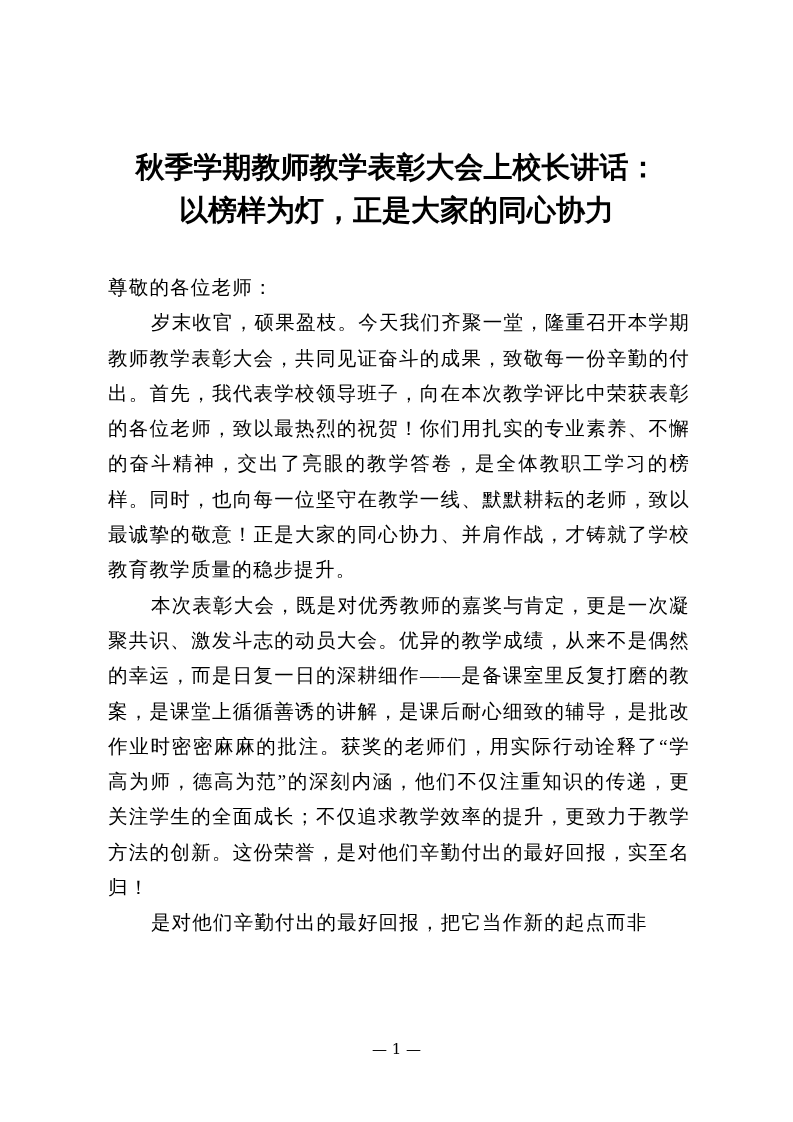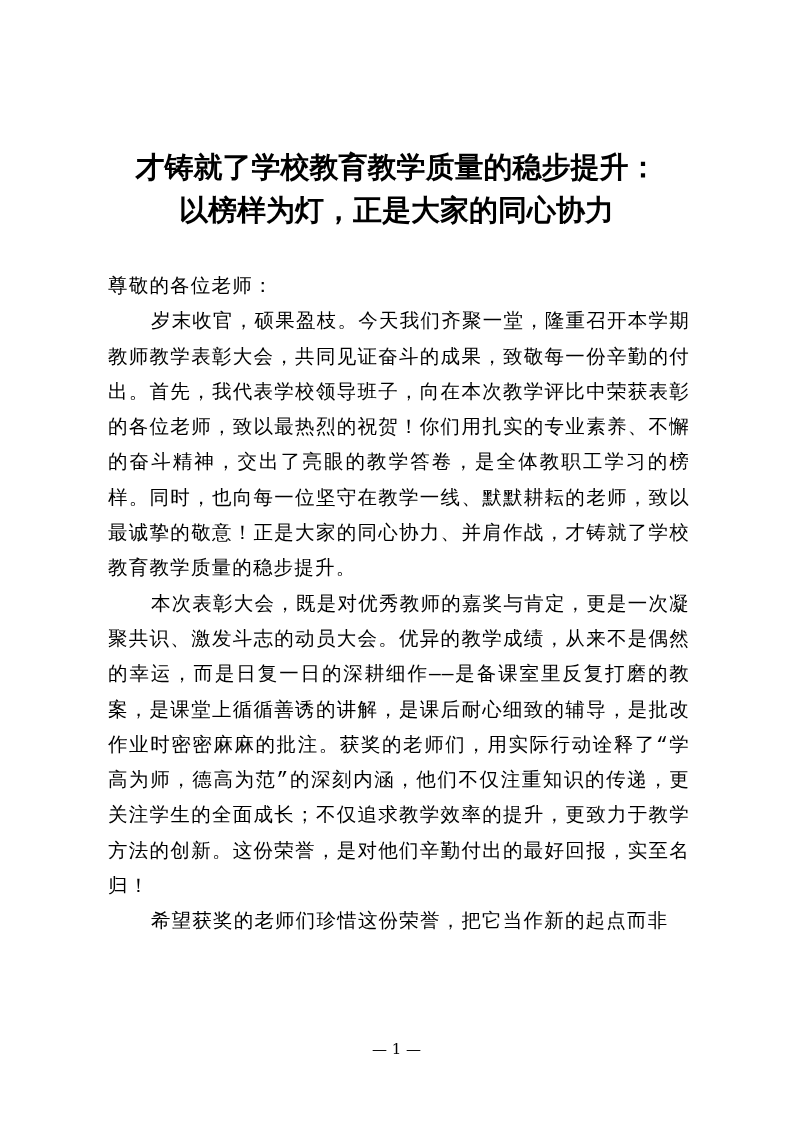--- a/index.html
+++ b/index.html
@@ -32,21 +32,21 @@
       font-size: 29px;
       line-height: 43px;
       letter-spacing: 0px;
     }
     .title .line { display: block; white-space: nowrap; }
     .body {
       position: absolute;
       left: 108px;
       top: 270px;
       width: 582px;
-      font-family: Liberation Mono, monospace;
+      font-family: Liberation Serif, serif;
       font-size: 19.5px;
       line-height: 35.3px;
       text-align: justify;
       text-align-last: left;
       letter-spacing: 1.2px;
     }
     .body p {
       margin: 0;
       padding: 0;
     }
@@ -62,26 +62,26 @@
       font-size: 15px;
       color: #000;
     }
   </style>
 </head>
 <body>
 
 <div class="page">
 
   <div class="title">
-    <span class="line">才铸就了学校教育教学质量的稳步提升：</span>
+    <span class="line">秋季学期教师教学表彰大会上校长讲话：</span>
     <span class="line">以榜样为灯，正是大家的同心协力</span>
   </div>
 
   <div class="body">
     <p class="salutation">尊敬的各位老师：</p>
     <p class="indent">岁末收官，硕果盈枝。今天我们齐聚一堂，隆重召开本学期教师教学表彰大会，共同见证奋斗的成果，致敬每一份辛勤的付出。首先，我代表学校领导班子，向在本次教学评比中荣获表彰的各位老师，致以最热烈的祝贺！你们用扎实的专业素养、不懈的奋斗精神，交出了亮眼的教学答卷，是全体教职工学习的榜样。同时，也向每一位坚守在教学一线、默默耕耘的老师，致以最诚挚的敬意！正是大家的同心协力、并肩作战，才铸就了学校教育教学质量的稳步提升。</p>
     <p class="indent">本次表彰大会，既是对优秀教师的嘉奖与肯定，更是一次凝聚共识、激发斗志的动员大会。优异的教学成绩，从来不是偶然的幸运，而是日复一日的深耕细作——是备课室里反复打磨的教案，是课堂上循循善诱的讲解，是课后耐心细致的辅导，是批改作业时密密麻麻的批注。获奖的老师们，用实际行动诠释了“学高为师，德高为范”的深刻内涵，他们不仅注重知识的传递，更关注学生的全面成长；不仅追求教学效率的提升，更致力于教学方法的创新。这份荣誉，是对他们辛勤付出的最好回报，实至名归！</p>
-    <p class="indent">希望获奖的老师们珍惜这份荣誉，把它当作新的起点而非</p>
+    <p class="indent">是对他们辛勤付出的最好回报，把它当作新的起点而非</p>
   </div>
 
   <div class="footer">— 1 —</div>
 
 </div>
 
 </body></html>

